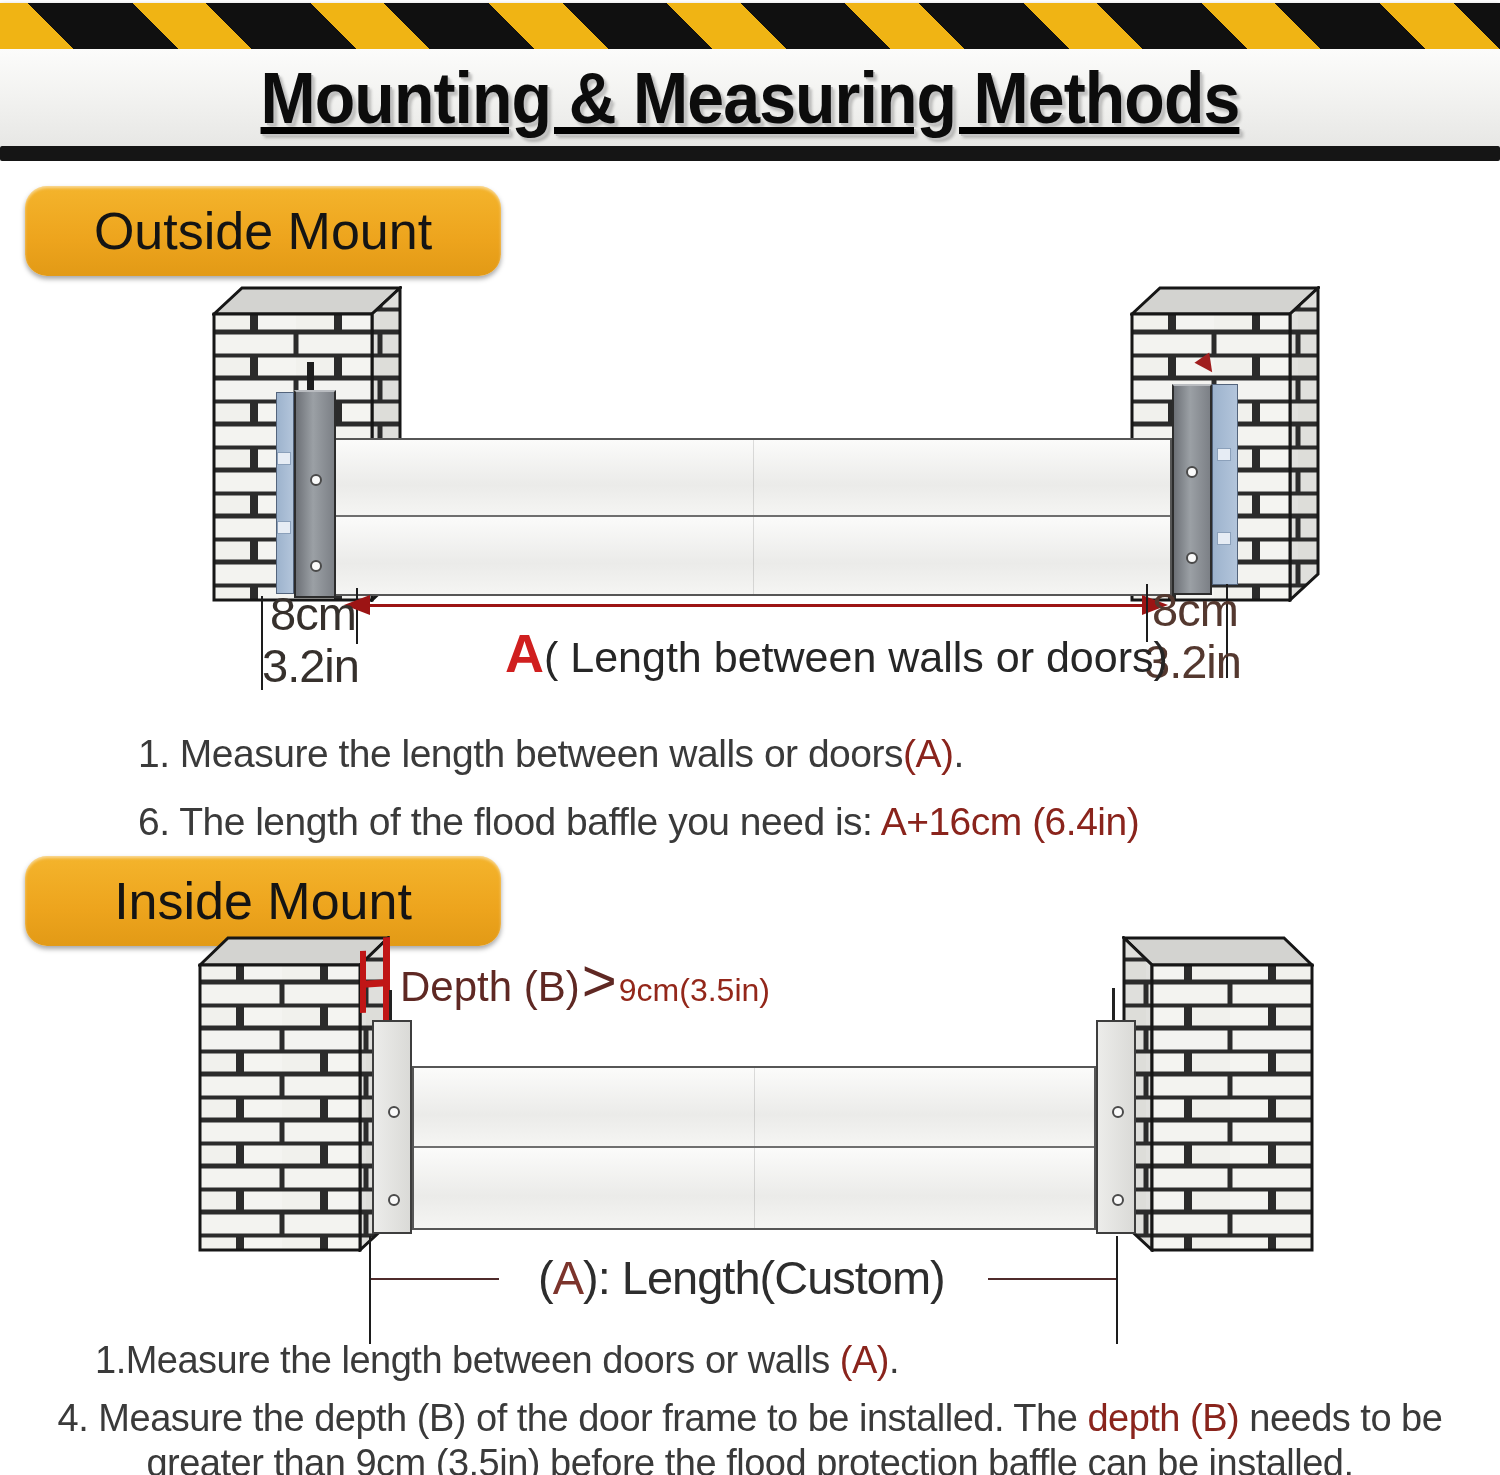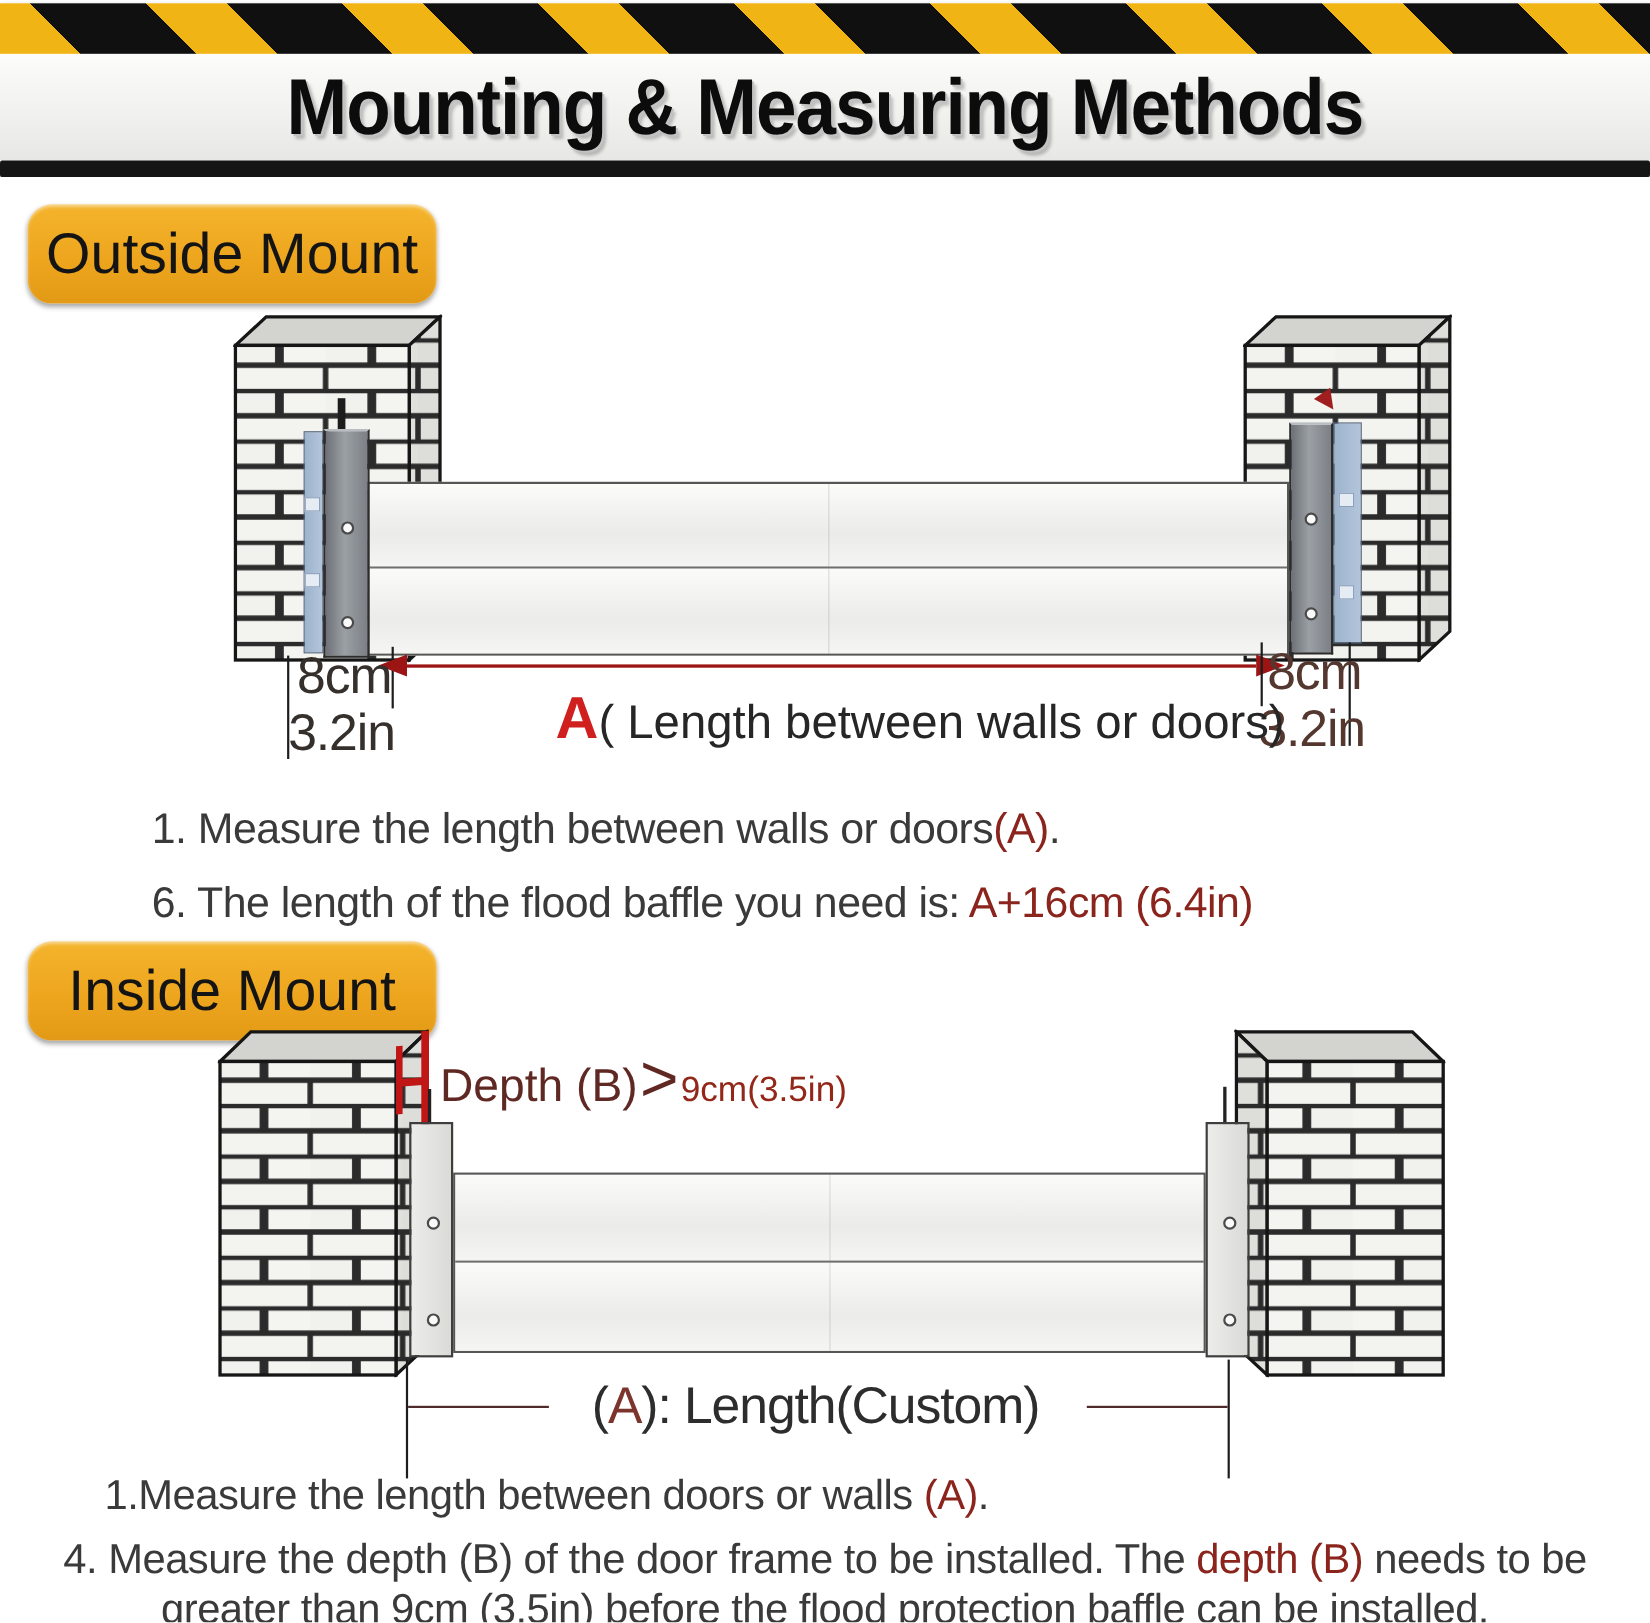--- a/index.html
+++ b/index.html
@@ -5,28 +5,28 @@
   html,body{margin:0;padding:0;background:#ffffff;}
   .stage{position:relative;width:1500px;height:1475px;background:#ffffff;overflow:hidden;
          font-family:"Liberation Sans", sans-serif;}
 
   
   .tape{position:absolute;left:0;top:3px;width:1500px;height:46px;
         background:repeating-linear-gradient(45deg,#f0b414 0 52px,#101010 52px 126px);
         box-shadow:0 3px 6px rgba(0,0,0,.4);}
   .title-band{position:absolute;left:0;top:49px;width:1500px;height:97px;
         background:linear-gradient(180deg,#fcfcfb 0%,#f1f1ef 55%,#e7e7e5 100%);
-        display:flex;align-items:center;justify-content:center;}
+        display:flex;align-items:center;justify-content:center;text-decoration:underline;}
   .title{display:inline-block;font-size:72px;font-weight:bold;color:#0c0c0c;white-space:nowrap;
         letter-spacing:-1px;transform:scaleX(.92);
         text-shadow:2px 2px 0 #c2c2c2,4px 4px 3px rgba(0,0,0,.22);}
   .black-bar{position:absolute;left:0;top:146px;width:1500px;height:15px;background:#151515;border-radius:2px;}
 
   
-  .badge{position:absolute;left:25px;width:372px;height:90px;border-radius:22px;
+  .badge{position:absolute;left:25px;width:476px;height:90px;border-radius:22px;
         background:linear-gradient(180deg,#f4b42c 0%,#eda41d 60%,#e29a16 100%);
         box-shadow:0 3px 5px rgba(0,0,0,.35), inset 0 2px 3px rgba(255,255,255,.5);
         display:flex;align-items:center;justify-content:center;}
   .badge span{font-size:52px;color:#141414;}
 
   
   .pillar{position:absolute;}
   .channel{position:absolute;background:linear-gradient(90deg,#6d7177 0%,#9ba0a5 45%,#7c8086 100%);
         border:2px solid #2c2c2c;box-sizing:border-box;border-top-color:#b9bcc0;}
   .plate{position:absolute;background:linear-gradient(90deg,#ececea 0%,#dadad7 100%);

